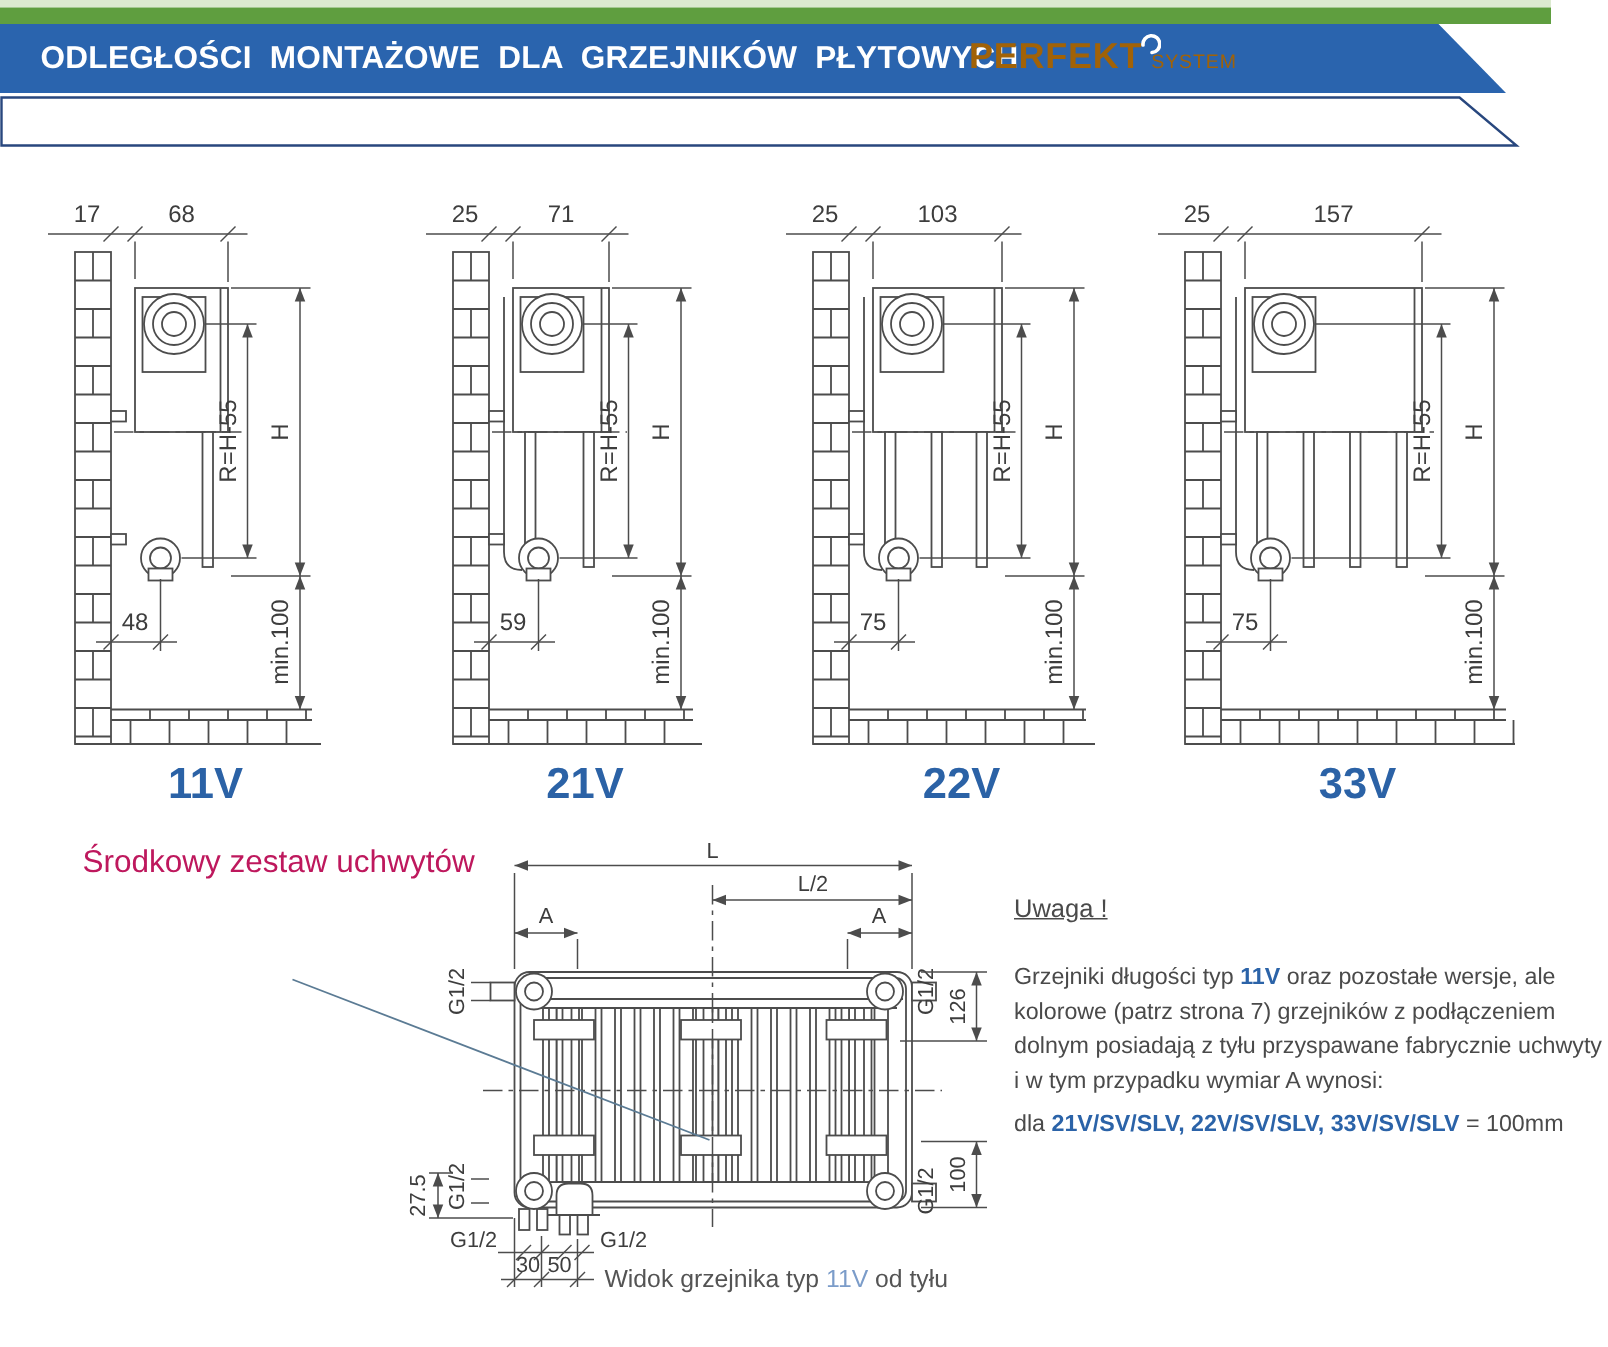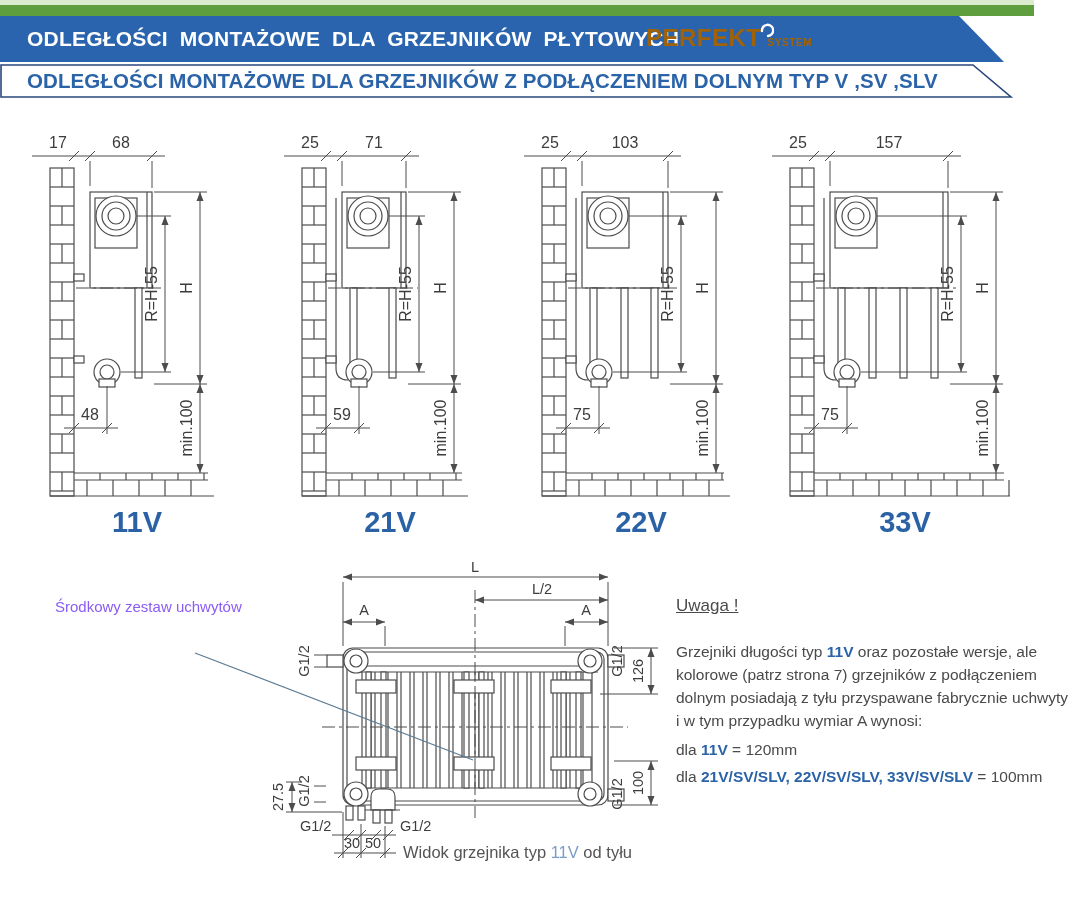--- a/index.html
+++ b/index.html
@@ -10,21 +10,21 @@
   
   .strip-light{position:absolute;left:0;top:0;width:1034px;height:5px;background:#dcead0;}
   .strip-green{position:absolute;left:0;top:5px;width:1034px;height:11px;background:#5f9e3f;}
   .banner-blue{position:absolute;left:0;top:16px;width:1004px;height:46px;background:#2a64ae;
                clip-path:polygon(0 0,959px 0,1004px 100%,0 100%);}
   .banner-title{position:absolute;left:27px;top:27px;color:#fff;font-size:21px;font-weight:700;
                 word-spacing:6px;letter-spacing:.2px;white-space:nowrap;}
   .logo{position:absolute;left:646px;top:24px;color:#a16207;display:flex;align-items:baseline;}
   .logo-main{font-size:24px;font-weight:800;letter-spacing:.5px;}
   .logo-mark{position:relative;top:-7px;left:-3px;}
-  .logo-sub{font-size:10px;font-weight:700;letter-spacing:.6px;margin-left:-9px;}
+  .logo-sub{font-size:13px;font-weight:400;letter-spacing:.6px;margin-left:-9px;}
   .banner-white{position:absolute;left:0;top:64px;width:1014px;height:34px;}
   .banner-subtitle{position:absolute;left:27px;top:69px;color:#2b63a8;font-size:20.5px;
                    font-weight:600;letter-spacing:.1px;white-space:nowrap;}
 
   
   .sideDiag{position:absolute;top:128px;}
   .rearDiag{position:absolute;left:270px;top:560px;}
   .leader{position:absolute;left:193px;top:650px;}
 
   svg .ln{fill:none;stroke:#4c4c4c;stroke-width:1.2;}
@@ -32,22 +32,22 @@
   svg .dim{fill:none;stroke:#4c4c4c;stroke-width:1;}
   svg .arr{fill:#4c4c4c;stroke:none;}
   svg .dash{fill:none;stroke:#4c4c4c;stroke-width:1;stroke-dasharray:13 4 3 4;}
   svg .dt{font:16px "Liberation Sans",sans-serif;fill:#3d3d3d;}
   svg .dts{font:14.5px "Liberation Sans",sans-serif;fill:#3d3d3d;}
   svg .typ{font:700 29px "Liberation Sans",sans-serif;fill:#2b62a6;}
   svg .cap{font:16.5px "Liberation Sans",sans-serif;fill:#545454;}
   svg .capHl{fill:#7b9cc9;}
 
   
-  .note-left{position:absolute;left:55px;top:596px;width:270px;font-size:15px;
-             line-height:22px;color:#8b5cf6;}
+  .note-left{position:absolute;left:55px;top:564px;width:270px;font-size:21px;
+             line-height:22px;color:#be185d;}
   .note-right{position:absolute;left:676px;top:596px;width:392px;color:#4a4a4a;}
   .warn-title{font-size:17px;margin-bottom:24px;text-decoration:underline;}
   .warn-par{font-size:15.5px;line-height:23px;}
   .warn-dim{font-size:15.5px;margin-top:9px;}
   .hl{color:#2b63a8;font-weight:600;}
 </style>
 </head>
 <body>
 
 <div class="page">
@@ -65,21 +65,20 @@
         </svg>
     </span>
     <span class="logo-sub">SYSTEM</span>
   </div>
 
   <div class="banner-white">
     <svg width="1014" height="34" viewBox="0 0 1014 34">
       <path d="M1 1 H973 L1011 33 H1 Z" fill="#ffffff" stroke="#28477e" stroke-width="1.6"></path>
     </svg>
   </div>
-  <div class="banner-subtitle">ODLEGŁOŚCI MONTAŻOWE DLA GRZEJNIKÓW Z PODŁĄCZENIEM DOLNYM TYP V ,SV ,SLV</div>
 
   <div id="sideDiagrams">
       <svg class="sideDiag" style="left:20px" width="250" height="412" viewBox="0 0 250 412">
         <g>
           <rect class="ln" x="30" y="40" width="24" height="328"></rect>
           <line class="ln" x1="30" y1="59" x2="54" y2="59"></line>
           <line class="ln" x1="30" y1="78" x2="54" y2="78"></line>
           <line class="ln" x1="30" y1="97" x2="54" y2="97"></line>
           <line class="ln" x1="30" y1="116" x2="54" y2="116"></line>
           <line class="ln" x1="30" y1="135" x2="54" y2="135"></line>
@@ -651,17 +650,16 @@
     </svg>
   </div>
 
   <div class="note-left">
       <div>Środkowy zestaw uchwytów</div>
     </div>
 
   <div class="note-right">
     <div class="warn-title">Uwaga !</div>
     <div class="warn-par"><span>Grzejniki długości typ </span><span class="hl">11V</span><span> oraz pozostałe wersje, ale kolorowe (patrz strona 7) grzejników z podłączeniem dolnym posiadają z tyłu przyspawane fabrycznie uchwyty i w tym przypadku wymiar A wynosi:</span></div>
-    <div class="warn-dim"><span>dla </span><span class="hl">11V</span><span> = 120mm</span></div>
     <div class="warn-dim"><span>dla </span><span class="hl">21V/SV/SLV, 22V/SV/SLV, 33V/SV/SLV</span><span> = 100mm</span></div>
   </div>
 
 </div>
 
 </body></html>

